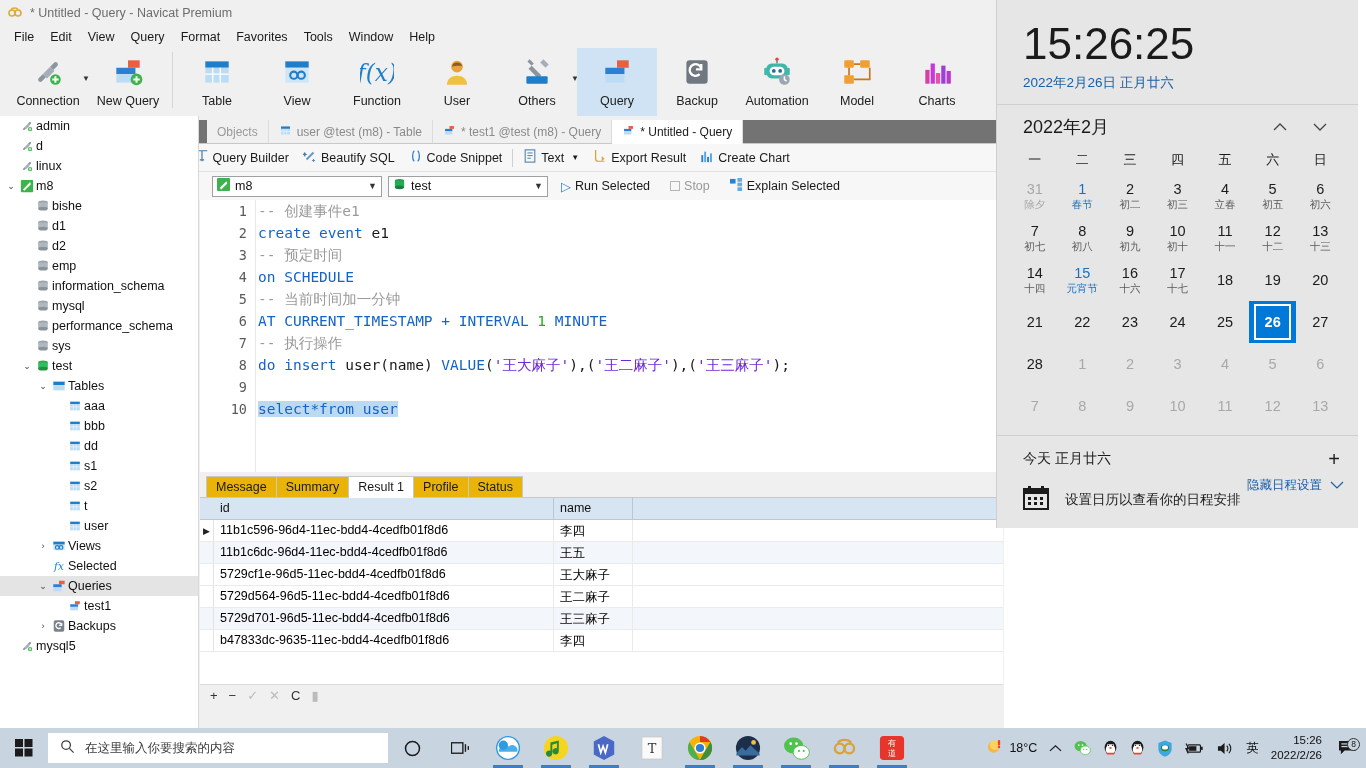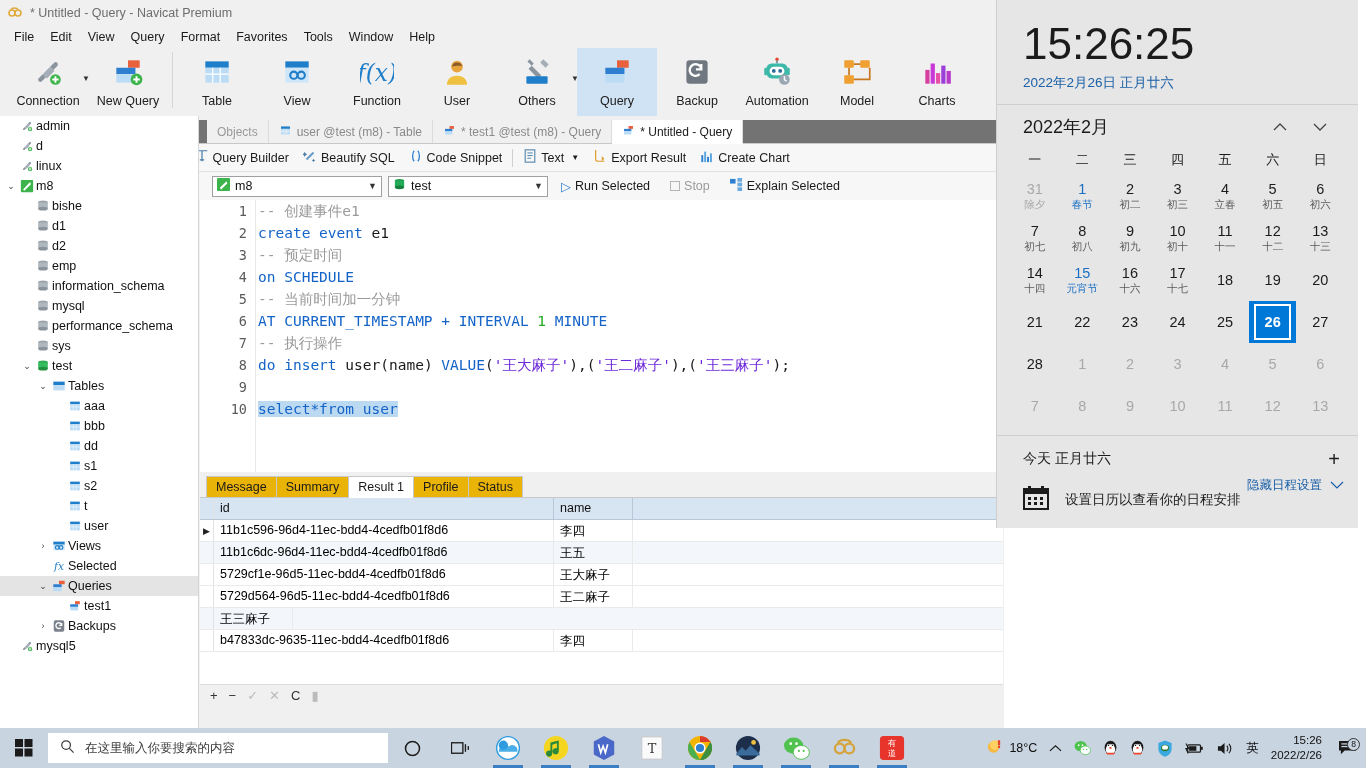--- a/index.html
+++ b/index.html
@@ -863,20 +863,21 @@
      <div class="gc gc-id">5729cf1e-96d5-11ec-bdd4-4cedfb01f8d6</div>
      <div class="gc gc-name">王大麻子</div>
    </div>
             <div class="grow">
      <div class="gmark"></div>
      <div class="gc gc-id">5729d564-96d5-11ec-bdd4-4cedfb01f8d6</div>
      <div class="gc gc-name">王二麻子</div>
    </div>
             <div class="grow alt">
      <div class="gmark"></div>
+     <div class="gc gc-id">5729d701-96d5-11ec-bdd4-4cedfb01f8d6</div>
      <div class="gc gc-name">王三麻子</div>
    </div>
             <div class="grow">
      <div class="gmark"></div>
      <div class="gc gc-id">b47833dc-9635-11ec-bdd4-4cedfb01f8d6</div>
      <div class="gc gc-name">李四</div>
    </div>
           </div>
       </div>
     </div>

